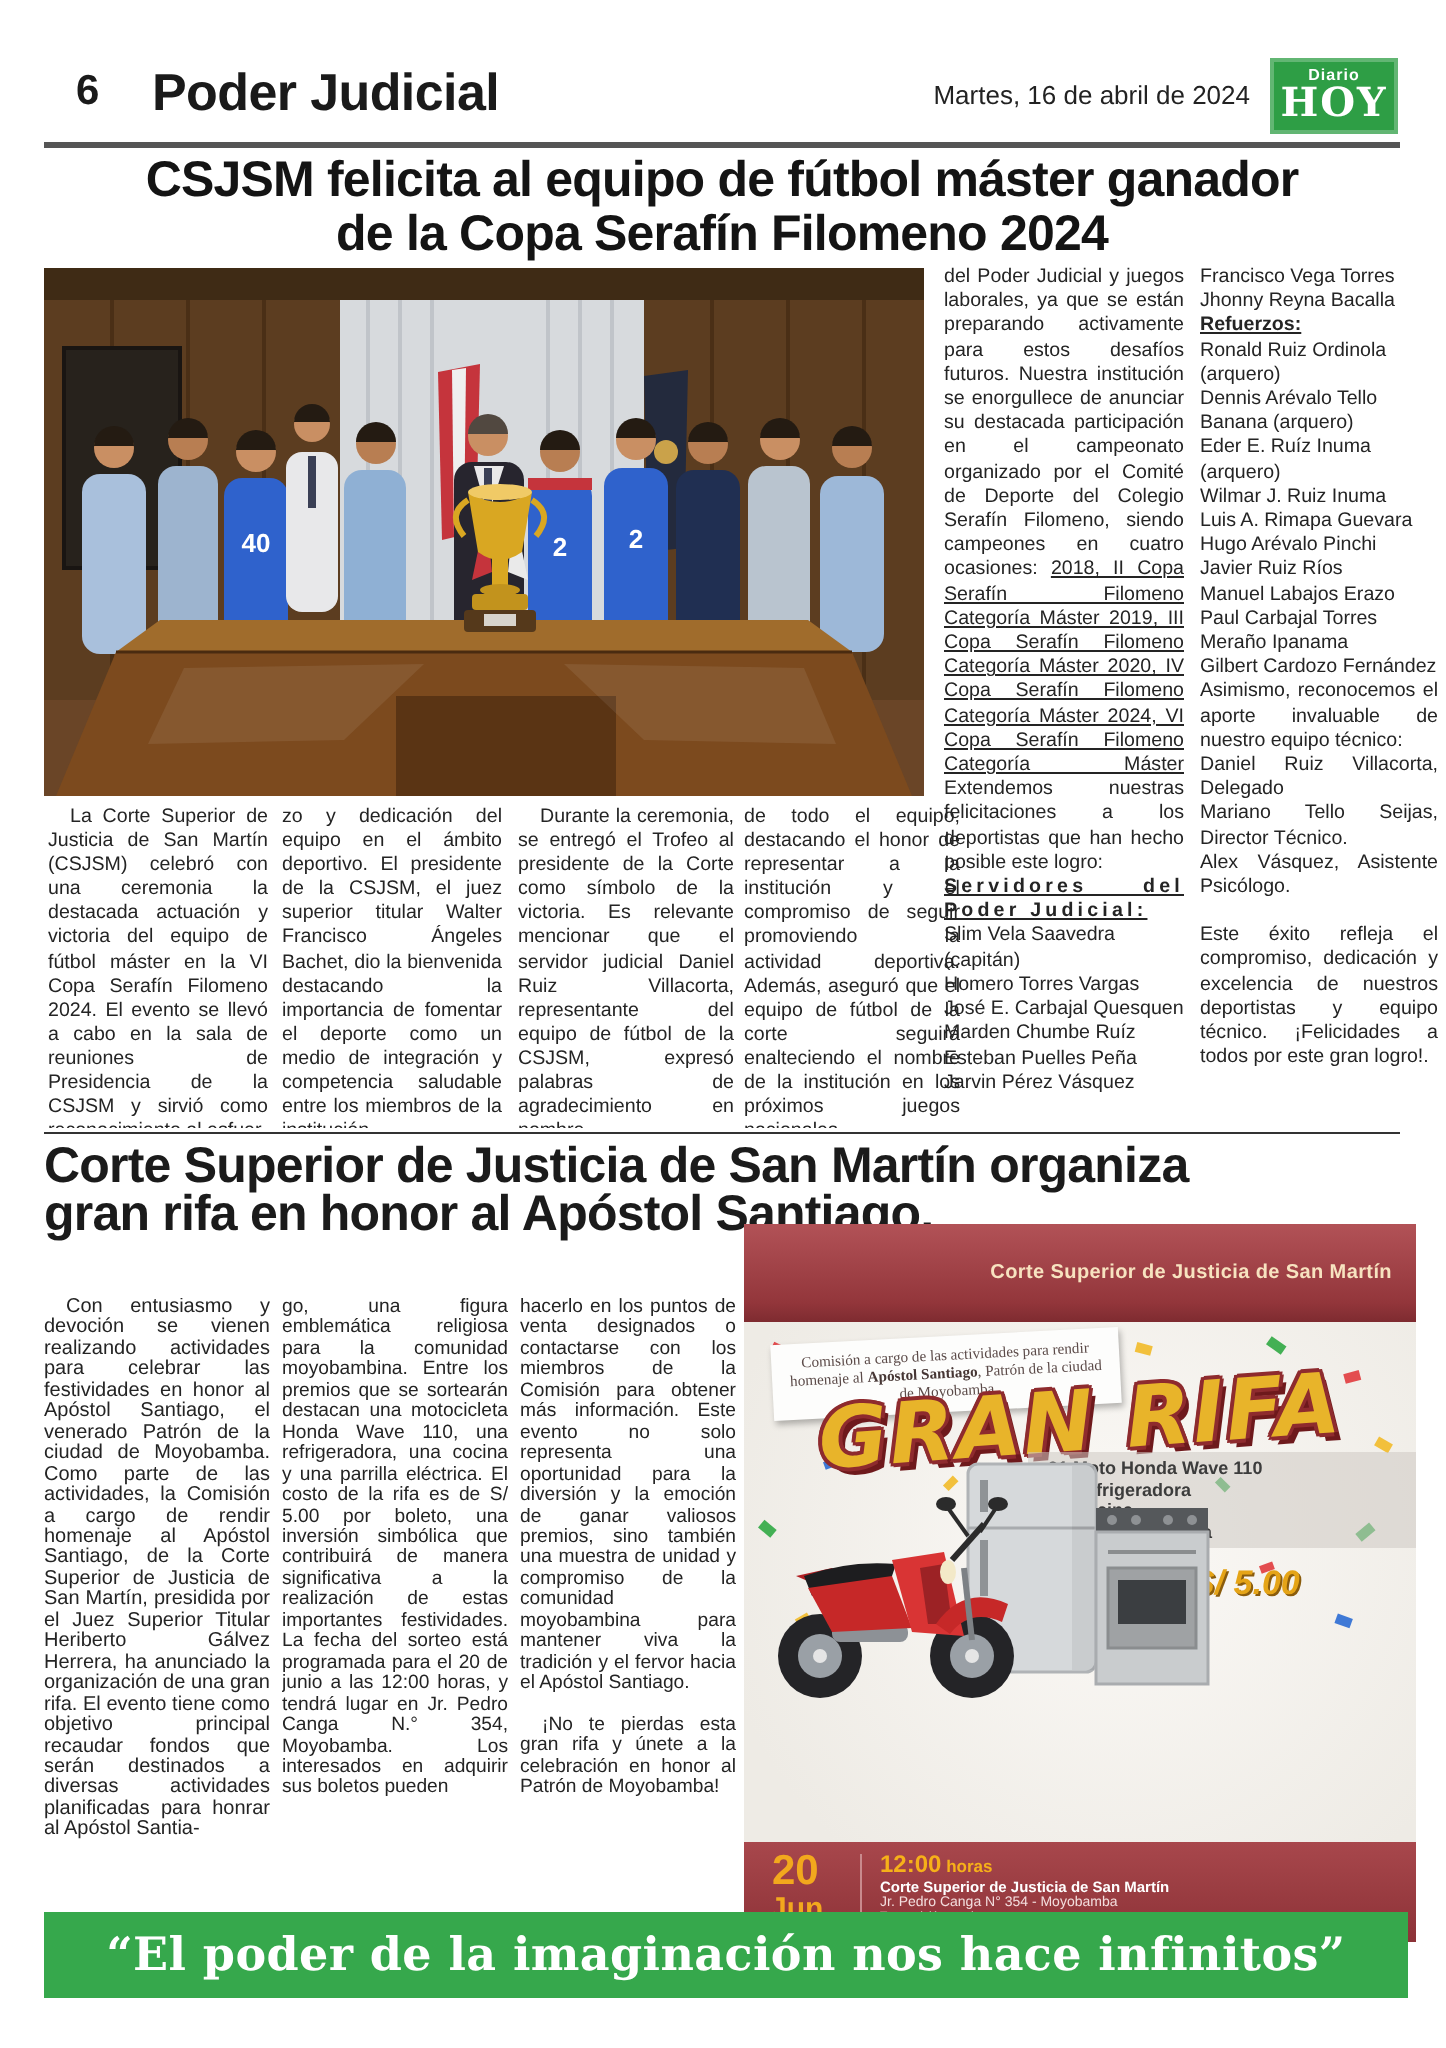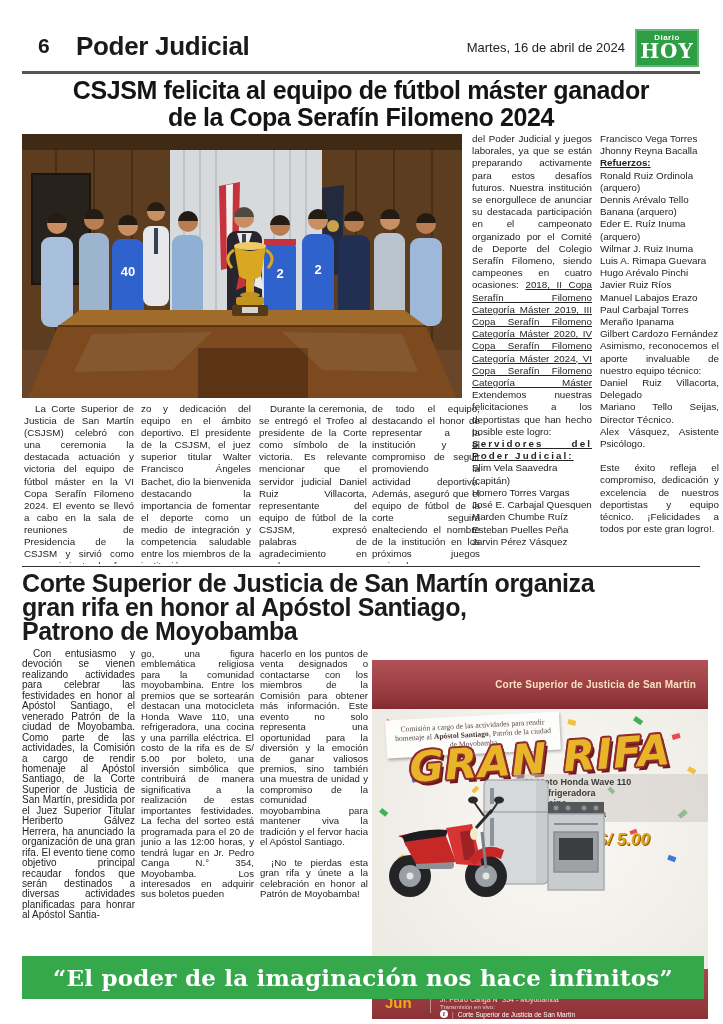--- a/index.html
+++ b/index.html
@@ -42,21 +42,21 @@
   .pre{white-space:pre-line;text-align:left;}
   .just{text-align:justify;}
   .mt{margin-top:12px;}
 
   .d1{left:22px; top:649px;width:113px;height:292px;font-size:10px;line-height:10.45px;}
   .d2{left:141px;top:649px;width:113px;height:292px;font-size:9.6px;line-height:10.45px;}
   .d3{left:260px;top:649px;width:108px;height:292px;font-size:9.6px;line-height:10.45px;}
   .mt2{margin-top:10px;display:block;}
 
   
-  .flyer{position:absolute;left:372px;top:660px;width:336px;height:359px;overflow:hidden;
+  .flyer{position:absolute;left:372px;top:612px;width:336px;height:359px;overflow:hidden;
          background:radial-gradient(circle at 55% 45%, #fbf9f6 0%, #eeebe5 75%);}
   .confetti{position:absolute;left:0;top:0;width:336px;height:295px;}
   .flyer-top{position:absolute;left:0;top:0;width:336px;height:49px;
              background:linear-gradient(180deg,#b25257 0%,#93363b 80%,#7e2b30 100%);}
   .flyer-top-text{position:absolute;right:12px;top:19px;font-size:10px;font-weight:bold;
                   color:#f7e3c0;letter-spacing:.2px;}
   .card{position:absolute;left:14px;top:56px;width:162px;padding:5px 6px;background:#fdfdfc;
         box-shadow:1px 2px 3px rgba(0,0,0,.28);transform:rotate(-3deg);
         font-family:"Liberation Serif",serif;font-size:7.6px;line-height:9.2px;text-align:center;color:#5b4a48;}
   .card b{color:#463634;}
@@ -268,21 +268,20 @@
 Mariano Tello Seijas, Director Técnico.
 Alex Vásquez, Asistente Psicólogo.</div>
     <div class="mt just">Este éxito refleja el compromiso, dedicación y excelencia de nuestros deportistas y equipo técnico. ¡Felicidades a todos por este gran logro!.</div>
   </div>
 
   <div class="rule2"></div>
 
   <div class="h2">
     <span>Corte Superior de Justicia de San Martín organiza</span><br>
     <span>gran rifa en honor al Apóstol Santiago,</span><br>
-    <span>Patrono de Moyobamba</span>
   </div>
 
   <div class="col d1 indent">Con entusiasmo y devoción se vienen realizando actividades para celebrar las festividades en honor al Apóstol Santiago, el venerado Patrón de la ciudad de Moyobamba. Como parte de las actividades, la Comisión a cargo de rendir homenaje al Apóstol Santiago, de la Corte Superior de Justicia de San Martín, presidida por el Juez Superior Titular Heriberto Gálvez Herrera, ha anunciado la organización de una gran rifa. El evento tiene como objetivo principal recaudar fondos que serán destinados a diversas actividades planificadas para honrar al Apóstol Santia-</div>
   <div class="col d2">go, una figura emblemática religiosa para la comunidad moyobambina. Entre los premios que se sortearán destacan una motocicleta Honda Wave 110, una refrigeradora, una cocina y una parrilla eléctrica. El costo de la rifa es de S/ 5.00 por boleto, una inversión simbólica que contribuirá de manera significativa a la realización de estas importantes festividades. La fecha del sorteo está programada para el 20 de junio a las 12:00 horas, y tendrá lugar en Jr. Pedro Canga N.° 354, Moyobamba. Los interesados en adquirir sus boletos pueden</div>
   <div class="col d3">
     <span>hacerlo en los puntos de venta designados o contactarse con los miembros de la Comisión para obtener más información. Este evento no solo representa una oportunidad para la diversión y la emoción de ganar valiosos premios, sino también una muestra de unidad y compromiso de la comunidad moyobambina para mantener viva la tradición y el fervor hacia el Apóstol Santiago.</span>
     <span class="mt2 indent">¡No te pierdas esta gran rifa y únete a la celebración en honor al Patrón de Moyobamba!</span>
   </div>
 
   <div class="flyer">

